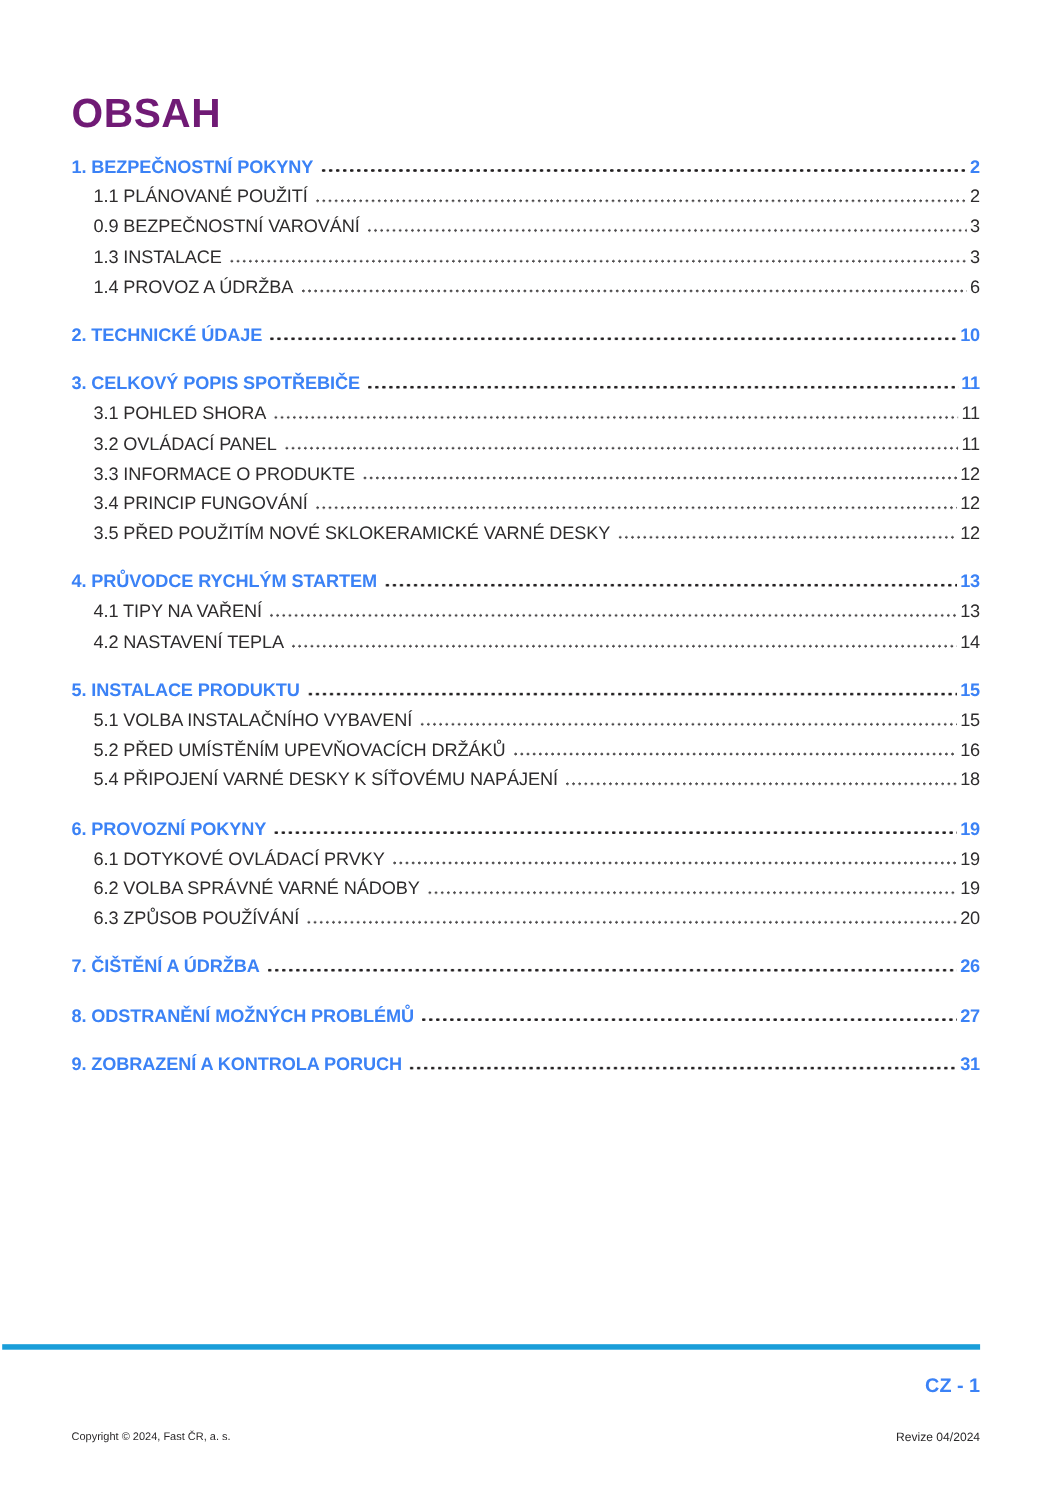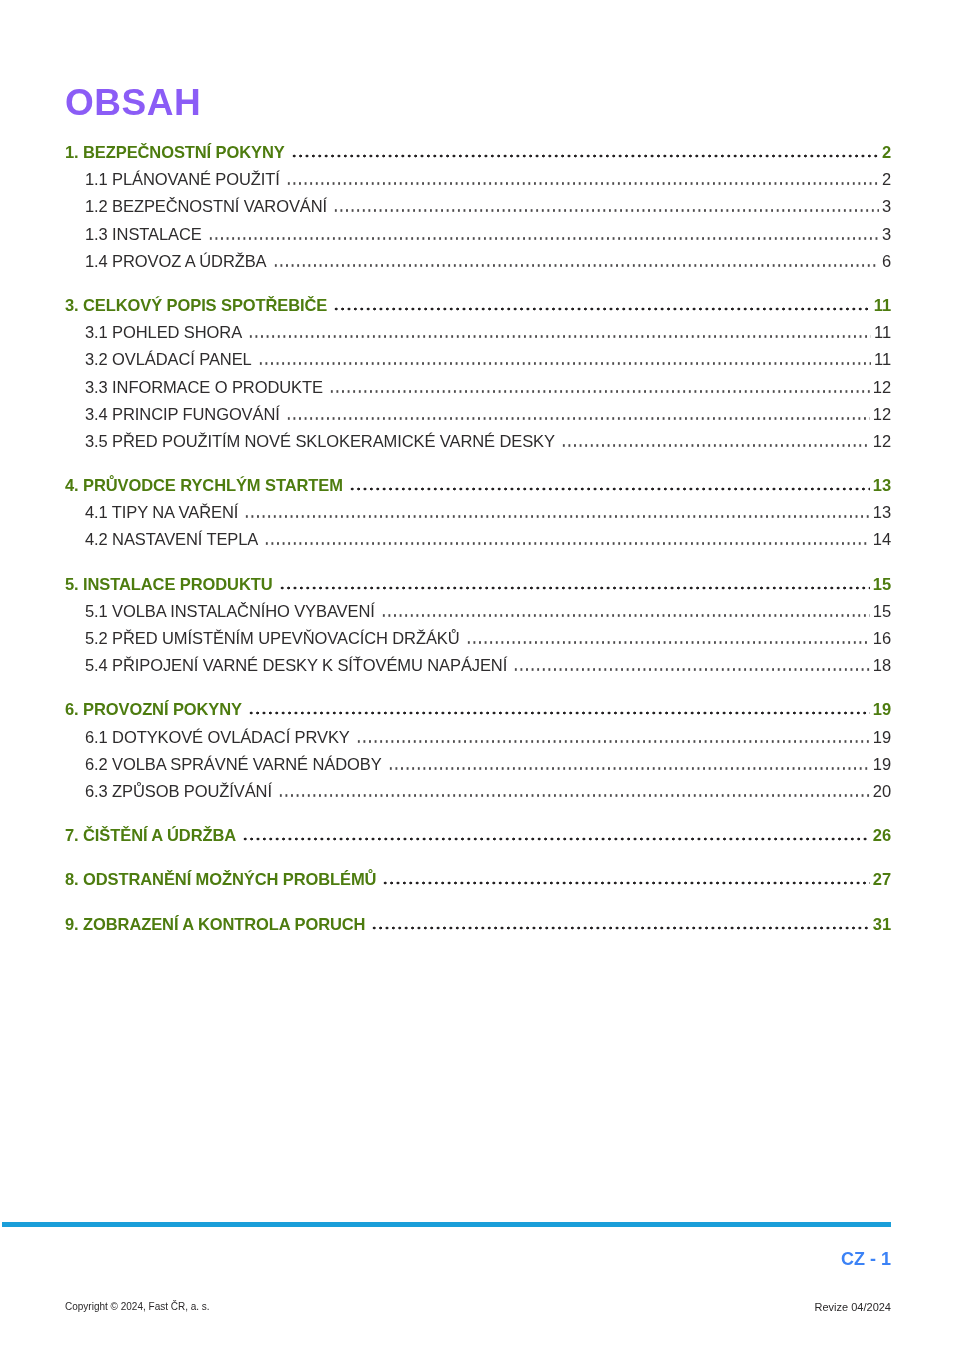--- a/index.html
+++ b/index.html
@@ -14,39 +14,39 @@
   }
   .title {
     position: absolute;
     left: 65px;
     top: 84px;
     margin: 0;
     font-size: 37px;
     line-height: 1;
     font-weight: 700;
     letter-spacing: 0.5px;
-    color: #8b5cf6;
+    color: #701a75;
   }
   .toc {
     position: absolute;
     left: 65px;
     right: 65px;
     top: 126px;
   }
   .toc-row {
     display: flex;
     align-items: baseline;
     height: 27.2px;
     font-size: 16.5px;
     letter-spacing: -0.1px;
   }
   .toc-row.section {
     margin-top: 17px;
     font-weight: 700;
-    color: #4d7c0f;
+    color: #3b82f6;
   }
   .toc-row.sub {
     padding-left: 20px;
     color: #2e2c2d;
   }
   .toc-label { white-space: nowrap; }
   .leader {
     flex: 1 1 auto;
     min-width: 12px;
     height: 3px;
@@ -104,33 +104,38 @@
         <span class="toc-label">1. BEZPEČNOSTNÍ POKYNY</span>
         <span class="leader"></span>
         <span class="toc-page">2</span>
       </div>
       <div class="toc-row sub">
         <span class="toc-label">1.1 PLÁNOVANÉ POUŽITÍ</span>
         <span class="leader"></span>
         <span class="toc-page">2</span>
       </div>
       <div class="toc-row sub">
-        <span class="toc-label">1.2 BEZPEČNOSTNÍ VAROVÁNÍ</span>
+        <span class="toc-label">0.9 BEZPEČNOSTNÍ VAROVÁNÍ</span>
         <span class="leader"></span>
         <span class="toc-page">3</span>
       </div>
       <div class="toc-row sub">
         <span class="toc-label">1.3 INSTALACE</span>
         <span class="leader"></span>
         <span class="toc-page">3</span>
       </div>
       <div class="toc-row sub">
         <span class="toc-label">1.4 PROVOZ A ÚDRŽBA</span>
         <span class="leader"></span>
         <span class="toc-page">6</span>
+      </div>
+      <div class="toc-row section">
+        <span class="toc-label">2. TECHNICKÉ ÚDAJE</span>
+        <span class="leader"></span>
+        <span class="toc-page">10</span>
       </div>
       <div class="toc-row section">
         <span class="toc-label">3. CELKOVÝ POPIS SPOTŘEBIČE</span>
         <span class="leader"></span>
         <span class="toc-page">11</span>
       </div>
       <div class="toc-row sub">
         <span class="toc-label">3.1 POHLED SHORA</span>
         <span class="leader"></span>
         <span class="toc-page">11</span>

